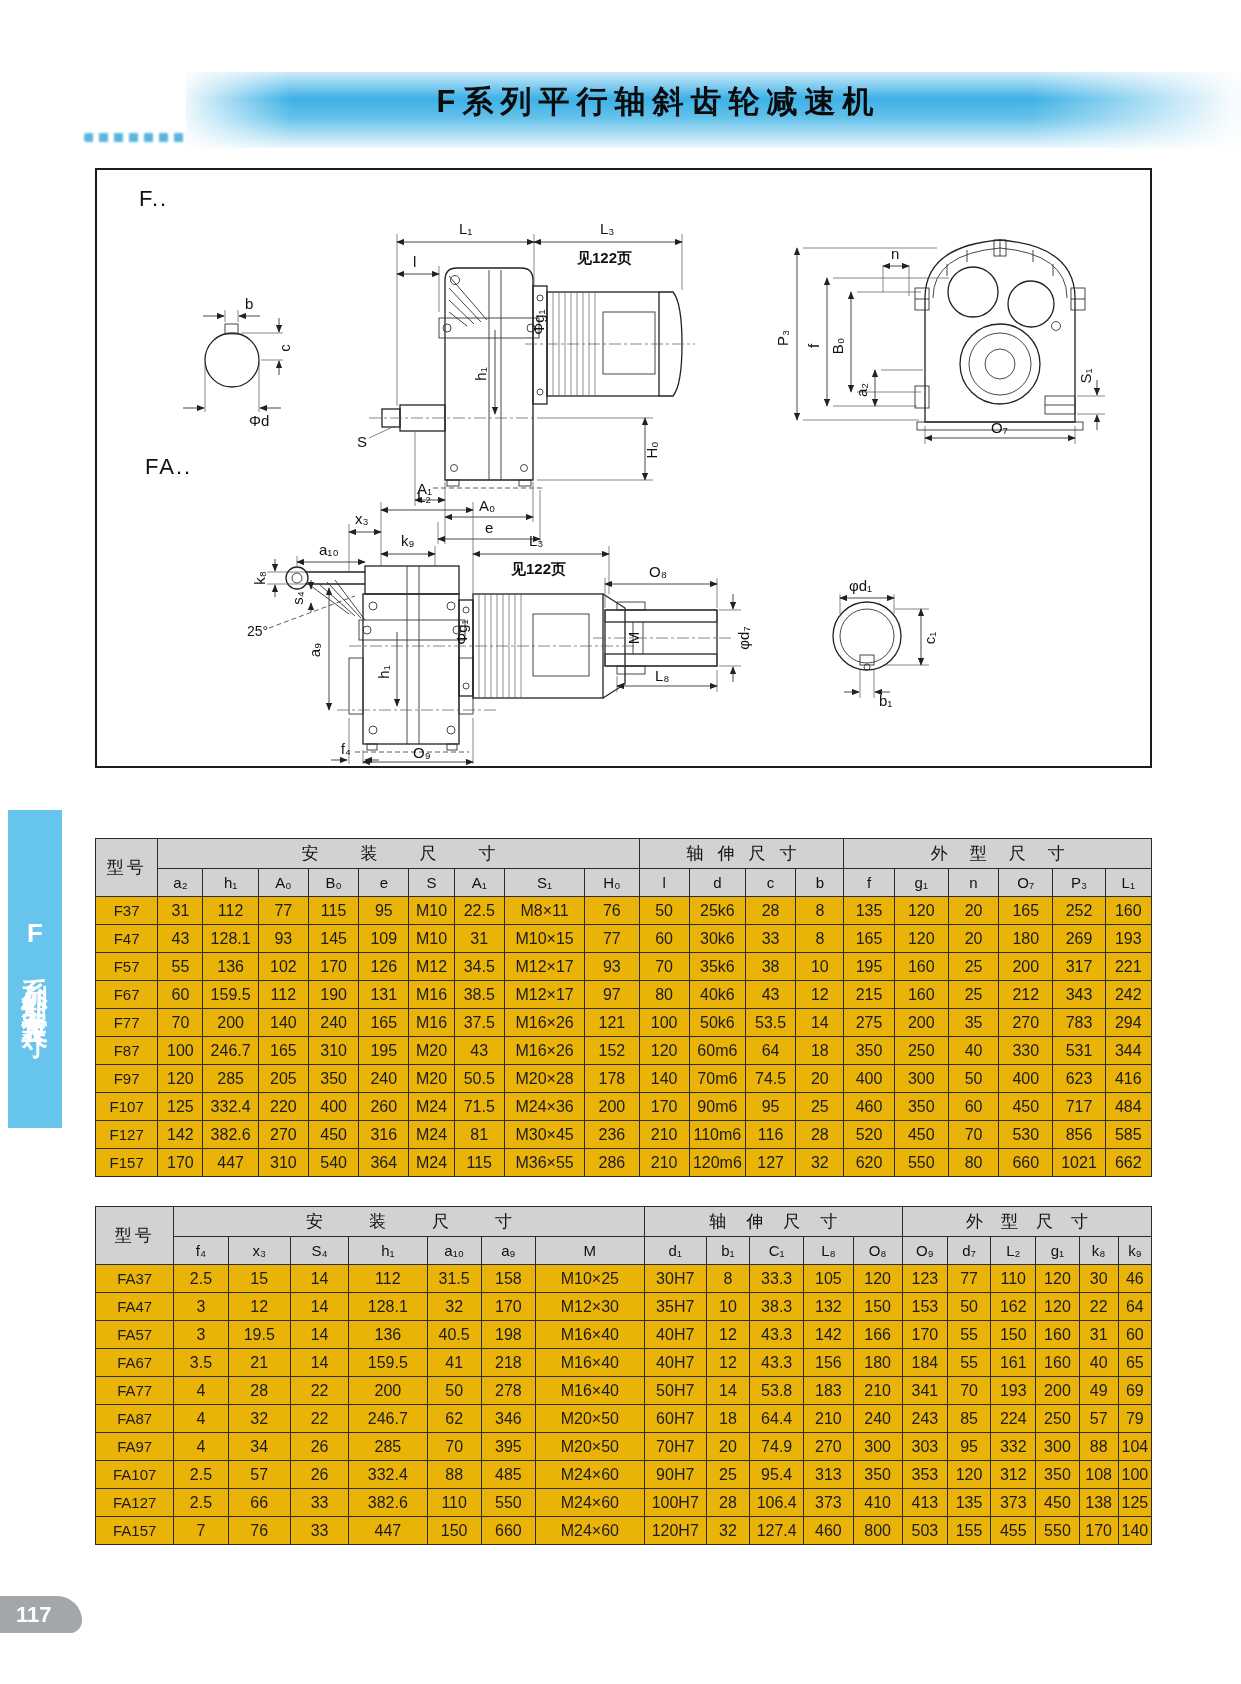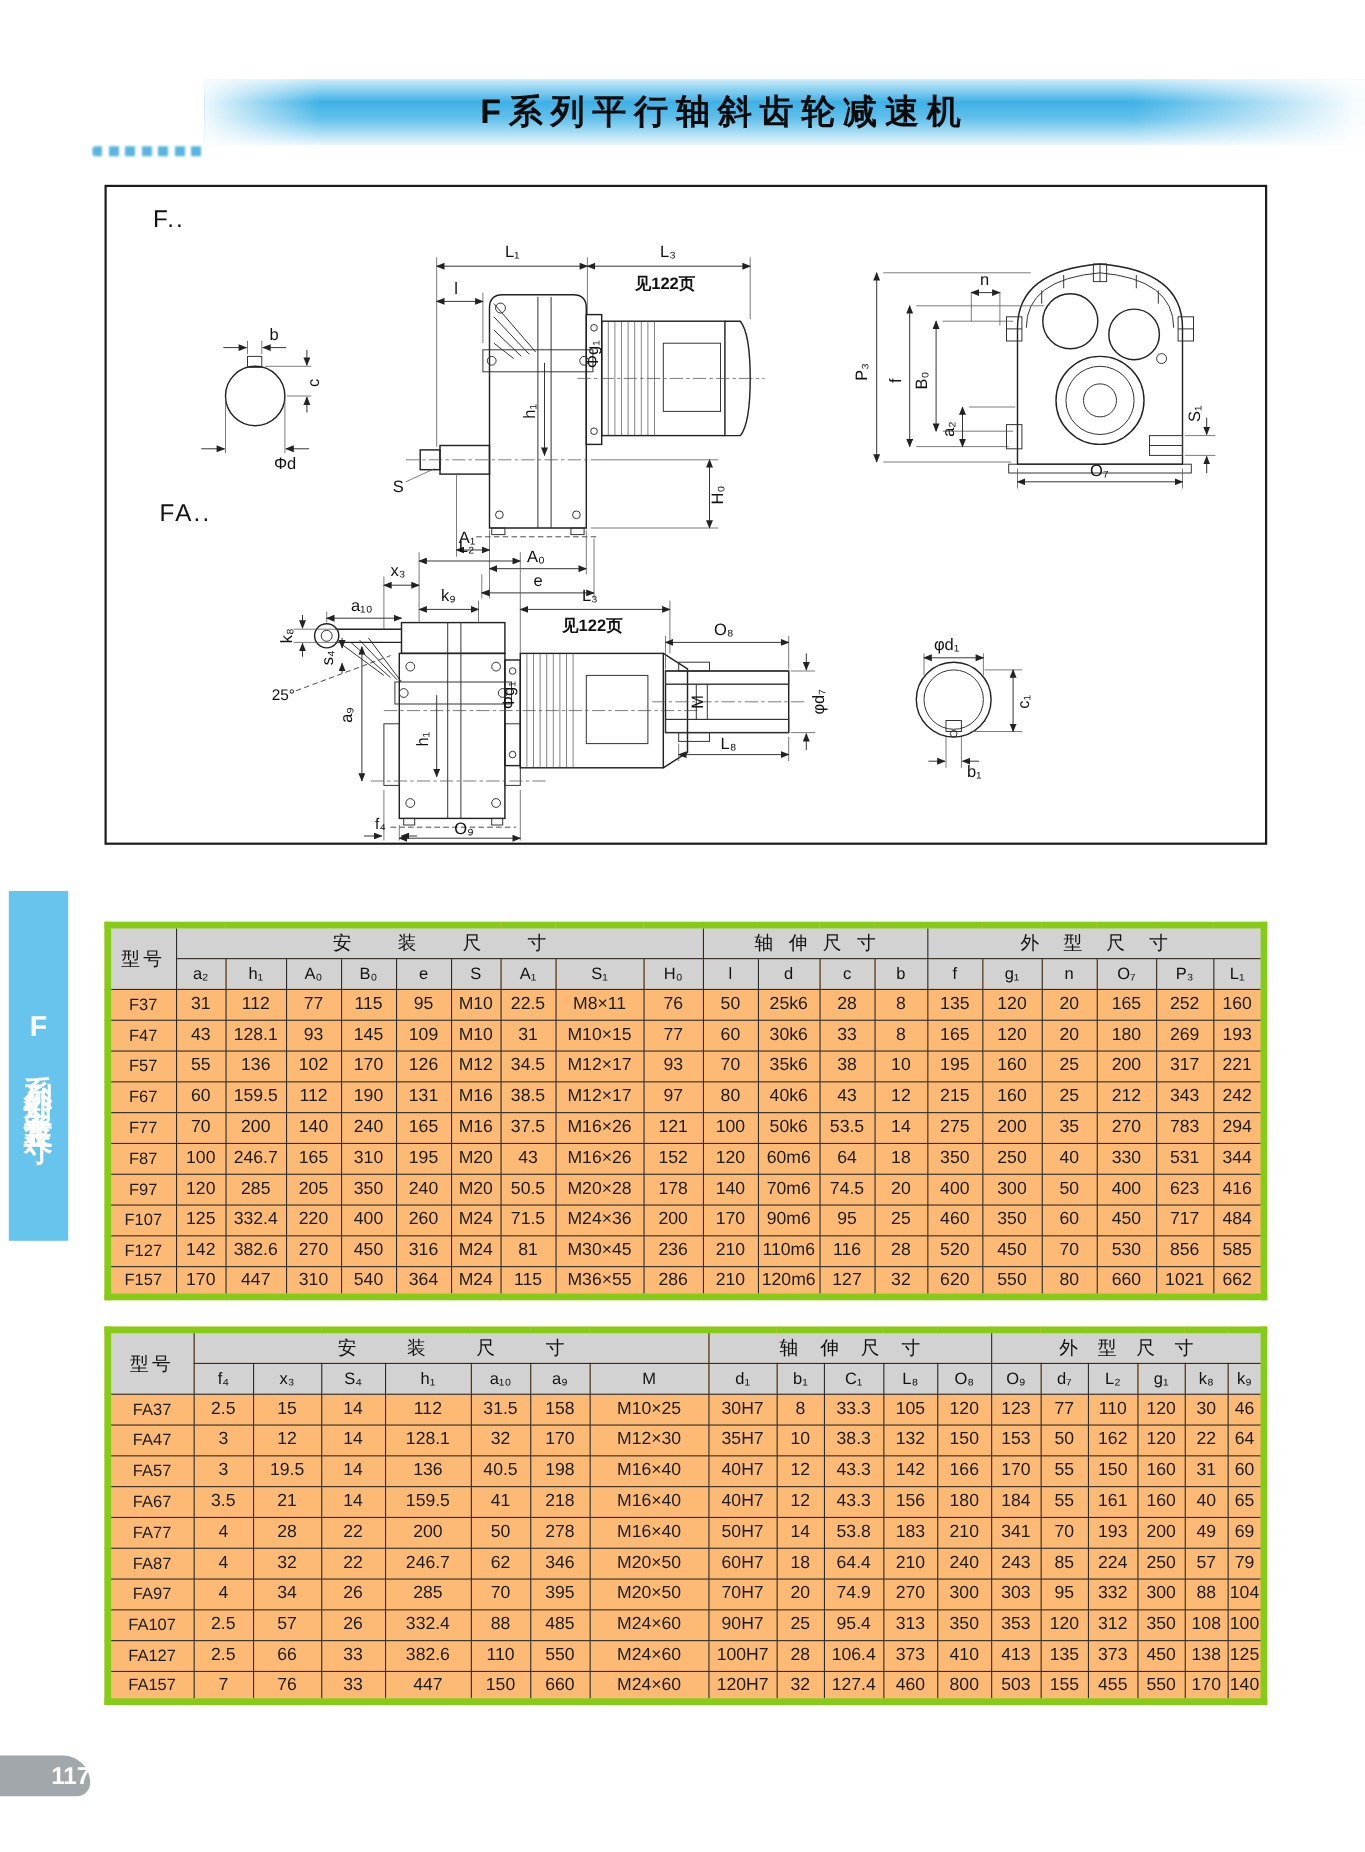--- a/index.html
+++ b/index.html
@@ -1,45 +1,45 @@
 <!DOCTYPE html>
 <html><head>
 <meta charset="utf-8">
 <style>
 *{box-sizing:border-box;margin:0;padding:0}
 html,body{background:#fff}
 body{width:1241px;height:1684px;position:relative;font-family:"Liberation Sans","DejaVu Sans",sans-serif;color:#111;overflow:hidden}
-.banner{position:absolute;left:186px;top:72px;width:1055px;height:60px}
+.banner{position:absolute;left:186px;top:72px;width:1055px;height:76px}
 .banner-bg{position:absolute;inset:0;background:
  linear-gradient(90deg,rgba(255,255,255,.9) 0,rgba(255,255,255,0) 10%,rgba(255,255,255,0) 80%,rgba(255,255,255,.95) 99%),
  linear-gradient(180deg,#cdebf9 0%,#3eb1e6 35%,#63c1ea 60%,#eaf7fd 100%)}
 .banner h1{position:relative;text-align:center;font-size:31px;font-weight:bold;letter-spacing:7px;line-height:60px;padding-right:110px;color:#0b0b0b}
 .watermark{position:absolute;left:84px;top:133px;width:104px;height:9px;border-radius:3px;opacity:.8;filter:blur(1px);
  background:repeating-linear-gradient(90deg,#2ea3d6 0 9px,rgba(46,163,214,0) 9px 15px)}
 .drawbox{position:absolute;left:95px;top:168px;width:1057px;height:600px;border:2px solid #1c1c1c;background:#fff}
 .sidebar{position:absolute;left:8px;top:810px;width:54px;height:318px;background:#67c4ec;color:#fff;
  writing-mode:vertical-rl;text-orientation:upright;font-size:26px;font-weight:bold;letter-spacing:8px;text-align:center;line-height:54px}
-table.t{position:absolute;left:95px;border-collapse:collapse;table-layout:fixed;background:#fdba74;border:6px solid #84cc16}
+table.t{position:absolute;left:95px;border-collapse:collapse;table-layout:fixed;background:#eab308;border:1px solid #84cc16}
 .t1{top:838px;width:1057px}
 .t2{top:1206px;width:1057px}
 .t th,.t td{border:1px solid #2b2b2b;text-align:center;vertical-align:middle;padding:0;overflow:hidden;white-space:nowrap}
 .t thead th{background:#d2d2d2;font-weight:normal}
 .gh th{height:30px;font-size:17px}
 .sh th{height:28px;font-size:15px}
 .t tbody td{height:28px;font-size:16px;color:#1c1c1c}
 .t td.model{font-size:15px}
 .model-h{font-size:18px;letter-spacing:3px}
 .ls-a1{letter-spacing:42px;text-indent:42px}
 .ls-b1{letter-spacing:14px;text-indent:14px}
 .ls-c1{letter-spacing:22px;text-indent:22px}
 .ls-a2{letter-spacing:46px;text-indent:46px}
 .ls-b2{letter-spacing:20px;text-indent:20px}
 .ls-c2{letter-spacing:18px;text-indent:18px}
 .pagetab{position:absolute;left:0;top:1596px;width:82px;height:37px;background:#a2a7ac;border-radius:0 28px 14px 0;
- color:#fff;font-size:22px;font-weight:bold;line-height:37px;text-align:right;padding-left:16px}
+ color:#fff;font-size:22px;font-weight:bold;line-height:37px;text-align:left;padding-left:16px}
 svg text{font-size:15px;fill:#111;font-family:"Liberation Sans","DejaVu Sans",sans-serif}
 svg text.big{font-size:22px;letter-spacing:2px}
 svg text.sm{font-size:14px}
 svg text.pg{font-size:15px;font-weight:bold}
 .o{fill:none;stroke:#222;stroke-width:1.3}
 .o2{fill:none;stroke:#333;stroke-width:.9}
 .fin{stroke:#444;stroke-width:.6}
 .dim{stroke:#333;stroke-width:.9;fill:none;marker-start:url(#ar);marker-end:url(#ar)}
 .de{stroke:#333;stroke-width:.9;fill:none;marker-end:url(#ar)}
 .ext{stroke:#555;stroke-width:.7;fill:none}

